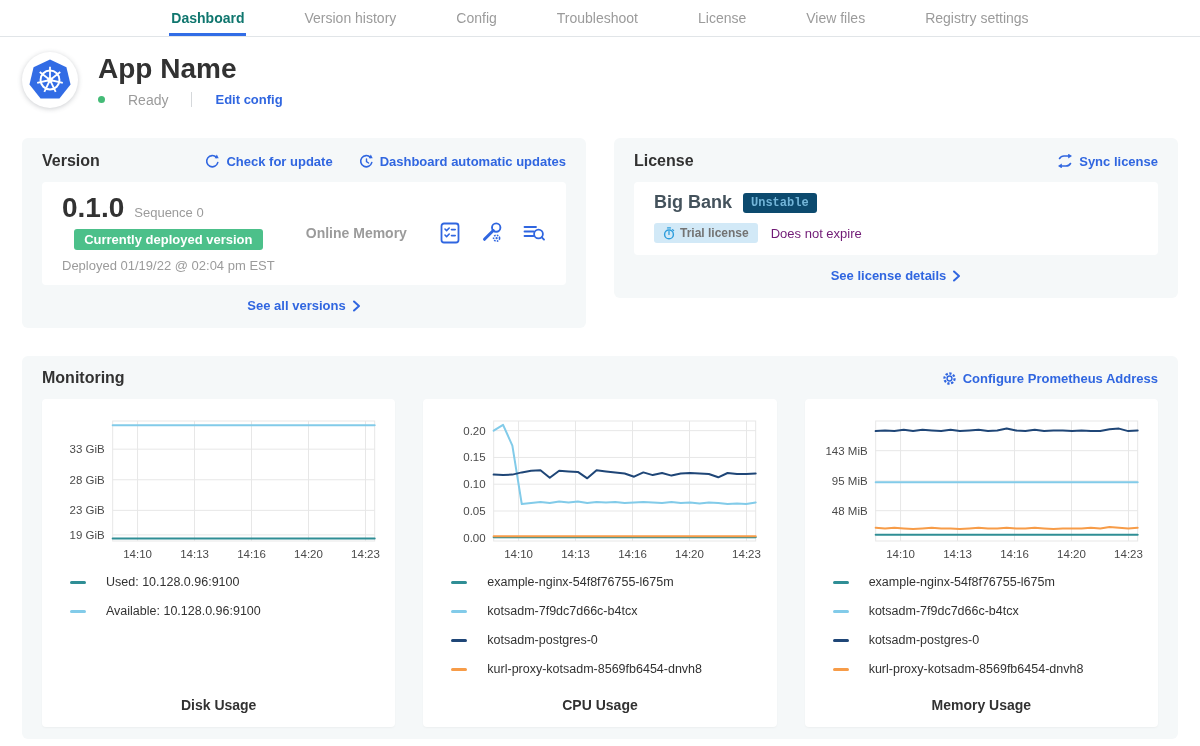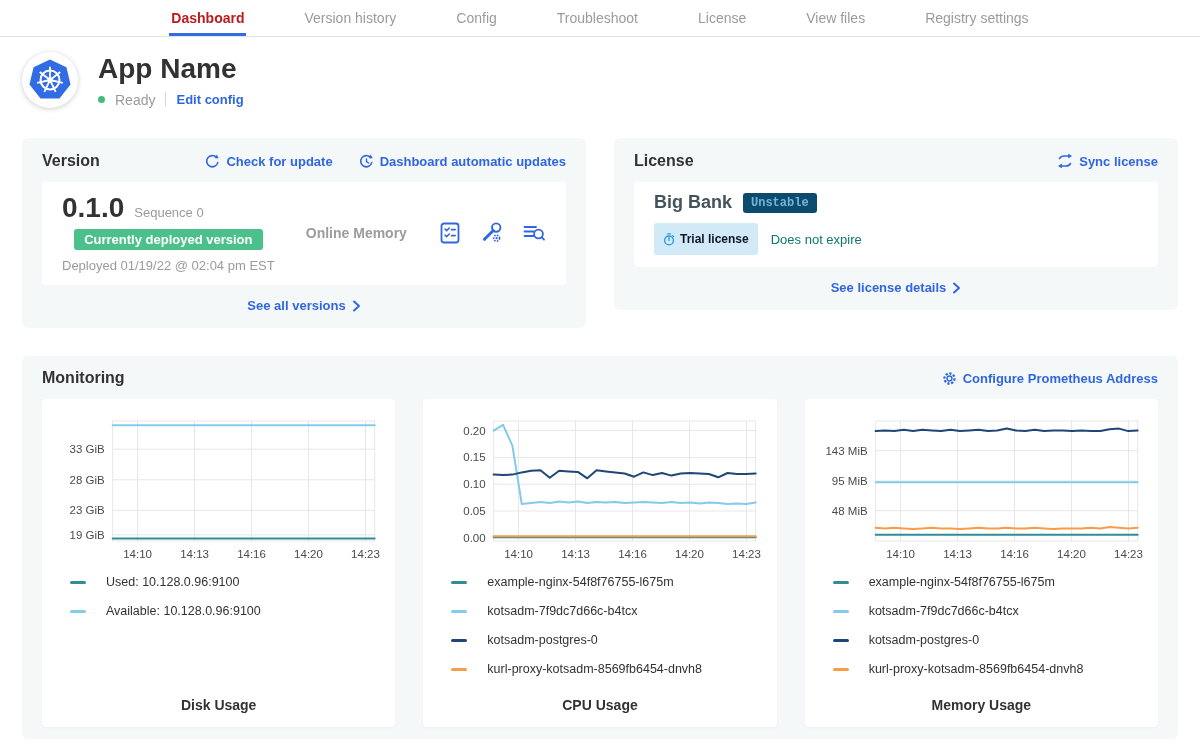--- a/index.html
+++ b/index.html
@@ -5,30 +5,30 @@
   * { box-sizing: border-box; margin: 0; padding: 0; }
   html,body { width:1200px; height:746px; overflow:hidden; background:#fff;
     font-family:"Liberation Sans", sans-serif; color:#323232; }
 
   
   .nav { height:37px; border-bottom:1px solid #e1e5e8; background:#fff;
     display:flex; justify-content:center; }
   .tabs { display:flex; gap:56px; }
   .tab { font-size:14px; color:#9b9b9b; padding:10px 2px 8px; cursor:pointer;
     border-bottom:3px solid transparent; }
-  .tab.active { color:#b91c1c; font-weight:700; border-bottom-color:#326de6; }
+  .tab.active { color:#0f766e; font-weight:700; border-bottom-color:#326de6; }
 
   .content { padding:0 22px; }
 
   
   .app-header { display:flex; align-items:center; gap:20px; margin-top:15px; }
   .app-logo { width:56px; height:56px; border-radius:50%; background:#fff;
     box-shadow:0 1px 5px rgba(50,60,70,.25); display:flex; align-items:center; justify-content:center; }
   .app-title { font-size:28px; font-weight:700; color:#323232; }
-  .app-status-row { display:flex; align-items:center; gap:10px; margin-top:7px; }
+  .app-status-row { display:flex; align-items:center; gap:23px; margin-top:7px; }
   .status-dot { width:7px; height:7px; border-radius:50%; background:#44bb77; }
   .status-text { font-size:14px; color:#9b9b9b; }
   .vdivider { width:1px; height:15px; background:#d5d8db; }
   .link { color:#3066e0; font-size:13px; font-weight:700; cursor:pointer;
     display:inline-flex; align-items:center; gap:6px; white-space:nowrap; }
 
   
   .cards-row { display:flex; gap:28px; margin-top:30px; align-items:flex-start;text-align:center; }
   .panel { background:#f5f8f9; border-radius:6px; padding:14px 20px 14px; flex:1; }
   .panel-header { display:flex; align-items:center; justify-content:space-between; }
@@ -48,23 +48,23 @@
   .version-actions { display:flex; gap:18px; align-items:center; }
   .icon-btn { cursor:pointer; display:flex; }
   .see-link { margin-top:13px; }
 
   
   .license-row1 { display:flex; align-items:center; gap:11px; }
   .license-name { font-size:18px; font-weight:700; color:#44525c; }
   .badge-channel { background:#0c4a6e; color:#73b5d8; font-size:12px; font-weight:700;
     padding:3px 8px; border-radius:3px;font-family:Liberation Mono, monospace; }
   .license-row2 { display:flex; align-items:center; gap:13px; margin-top:10px; }
-  .badge-trial { background:#d2e9f7; color:#0f172a; font-size:12px; font-weight:700;
-    padding:9px 9px; border-radius:3px; display:inline-flex; align-items:center; gap:5px; }
-  .expiry { font-size:13px; color:#0f766e; }
+  .badge-trial { background:#d2e9f7; color:#737373; font-size:12px; font-weight:700;
+    padding:3px 9px; border-radius:3px; display:inline-flex; align-items:center; gap:5px; }
+  .expiry { font-size:13px; color:#701a75; }
 
   
   .monitoring { margin-top:28px; background:#f5f8f9; border-radius:6px; padding:13px 20px 12px; }
   .charts-row { display:flex; gap:28px; margin-top:12px; align-items:stretch; }
   .chart-card { flex:1; background:#fff; border-radius:4px; padding:14px 14px 14px;
     box-shadow:0 1px 2px rgba(0,0,0,.04); display:flex; flex-direction:column; min-width:0; }
   .legend { margin-top:10px; padding-left:14px; }
   .legend-item { display:flex; align-items:center; gap:20px; margin-bottom:15px; }
   .legend-swatch { width:16px; height:3px; border-radius:2px; flex:0 0 16px; }
   .legend-label { font-size:12.5px; color:#323232; }

